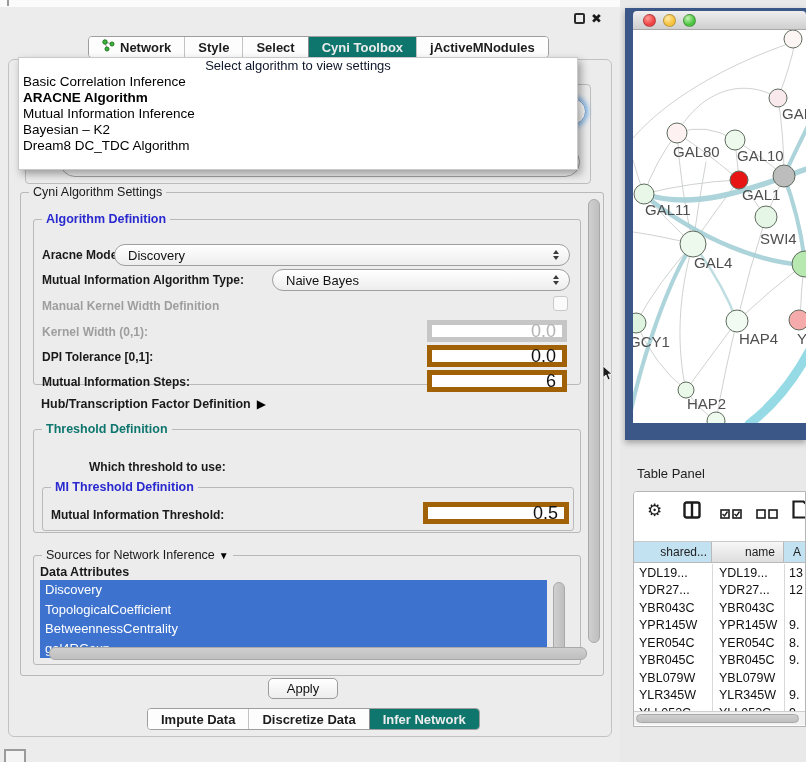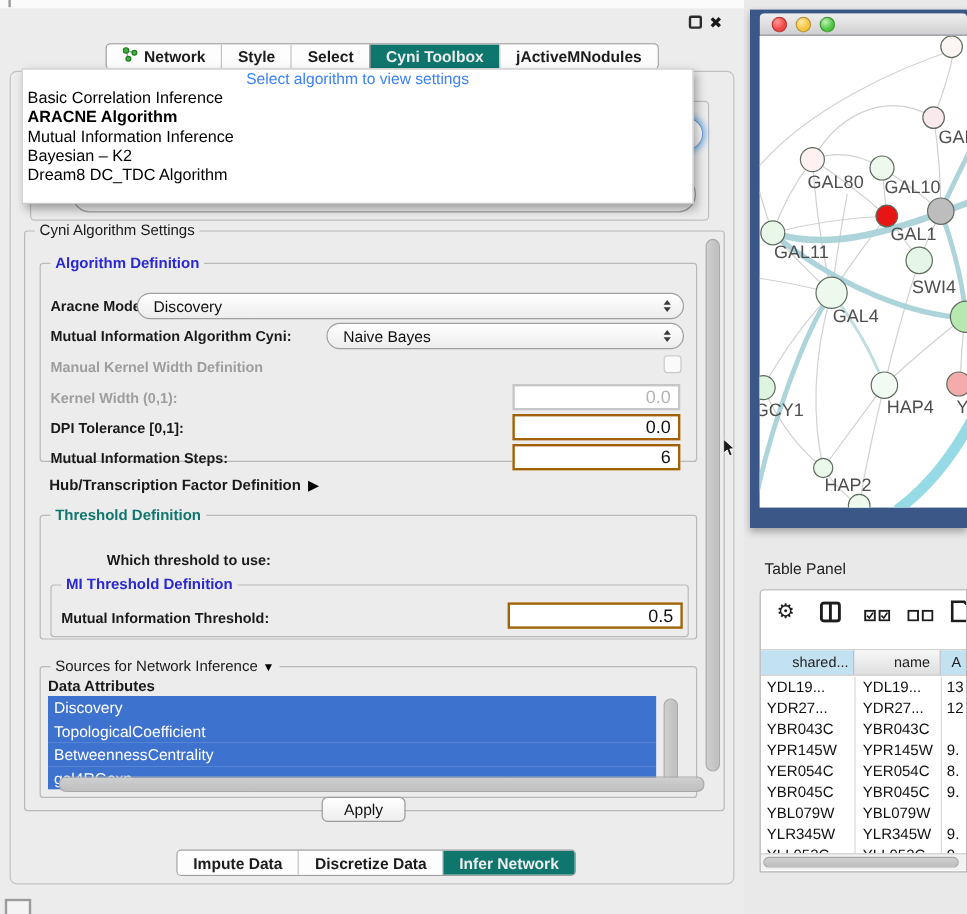--- a/index.html
+++ b/index.html
@@ -36,46 +36,46 @@
   .combo.disabled { color:#a8a8a8; }
   .arrows { width:8px; display:flex; flex-direction:column; align-items:center; gap:2px; }
   .tri-up { width:0; height:0; border-left:3.5px solid transparent; border-right:3.5px solid transparent; border-bottom:4px solid #3a3a3a; }
   .tri-down { width:0; height:0; border-left:3.5px solid transparent; border-right:3.5px solid transparent; border-top:4px solid #3a3a3a; }
 
   .infer-group { position:absolute; left:25px; top:84px; width:566px; height:100px; border:1px solid #bdbdbd; border-radius:4px; }
 
   
   .dd-panel { position:absolute; left:18px; top:57px; width:560px; height:113px; background:#ffffff;
     border:1px solid #c9c9c9; box-shadow:3px 4px 8px rgba(0,0,0,0.35); z-index:30; }
-  .dd-placeholder { height:16px; line-height:16px; text-align:center; color:#3b82f6; font-size:13px; }
+  .dd-placeholder { height:16px; line-height:16px; text-align:center; color:#0f172a; font-size:13px; }
   .dd-item { height:16px; line-height:16px; padding-left:4px; font-size:13.5px; color:#000; }
   .dd-item.bold { font-weight:bold; }
 
   
   .grouppanel { position:absolute; border:1px solid #b9b9b9; border-radius:3px; background:transparent; }
   .legend { position:absolute; top:-8px; left:8px; background:#ececec; padding:0 4px; font-size:12.5px; color:#1a1a1a; white-space:nowrap; }
   .legend.blue { color:#2929cf; font-weight:bold; }
   .legend.green { color:#0f766e; font-weight:bold; }
 
   .flabel { position:absolute; font-size:12px; font-weight:bold; color:#1a1a1a; white-space:nowrap; }
   .flabel.disabled { color:#9e9e9e; }
 
-  .tinput { position:absolute; background:#fff; border:2px solid #a16207; font-size:15px; color:#111;
+  .tinput { position:absolute; background:#fff; border:5px solid #a16207; font-size:18px; color:#111;
     display:flex; align-items:center; justify-content:flex-end; padding:0 6px; }
   .tinput.disabled { border-color:#c6c6c6; color:#b3b3b3; }
 
   .checkbox { position:absolute; width:15px; height:15px; border:1px solid #c9c9c9; border-radius:3px; background:#fafafa; }
 
   .vthumb, .hthumb { position:absolute; background:linear-gradient(90deg,#cfcfcf,#bfbfbf); border:1px solid #a9a9a9; border-radius:6px; }
   .hthumb { background:linear-gradient(#cfcfcf,#bfbfbf); }
 
   .src-list { position:absolute; overflow:hidden; }
   .src-item { height:19.5px; line-height:19.5px; background:#3d72ce; color:#fff; font-size:13px; padding-left:5px; }
 
-  .apply-btn { position:absolute; left:268px; top:664px; width:70px; height:21px;
+  .apply-btn { position:absolute; left:268px; top:678px; width:70px; height:21px;
     background:linear-gradient(#ffffff,#ededed); border:1px solid #9b9b9b; border-radius:5px;
     font-size:13px; color:#111; display:flex; align-items:center; justify-content:center; }
 
   .hub-arrow { display:inline-block; margin-left:6px; font-size:12px; color:#000; }
   .src-arrow { display:inline-block; margin-left:4px; font-size:10px; color:#000; }
 
   .grip-icon { position:absolute; left:4px; top:749px; width:22px; height:20px; border:2px solid #9b9b9b; background:#f4f4f4; }
 
   
   .right-bg { position:absolute; left:620px; top:0; width:186px; height:762px; background:#e9e9e9; }
@@ -183,21 +183,21 @@
 
       <span class="flabel" style="left:8px; top:28px;">Aracne Mode:</span>
       <div class="combo" style="left:80px; top:24px; width:456px; height:22px;text-align:right;">
         <span>Discovery</span>
         <span class="arrows">
             <span class="tri-up"></span>
             <span class="tri-down"></span>
           </span>
       </div>
 
-      <span class="flabel" style="left:8px; top:53px;">Mutual Information Algorithm Cyni:</span>
+      <span class="flabel" style="left:8px; top:53px;">Mutual Information Algorithm Type:</span>
       <div class="combo" style="left:238px; top:49px; width:298px; height:22px;">
         <span>Naive Bayes</span>
         <span class="arrows">
             <span class="tri-up"></span>
             <span class="tri-down"></span>
           </span>
       </div>
 
       <span class="flabel disabled" style="left:8px; top:79px;">Manual Kernel Width Definition</span>
       <div class="checkbox" style="left:519px; top:76px;"></div>

